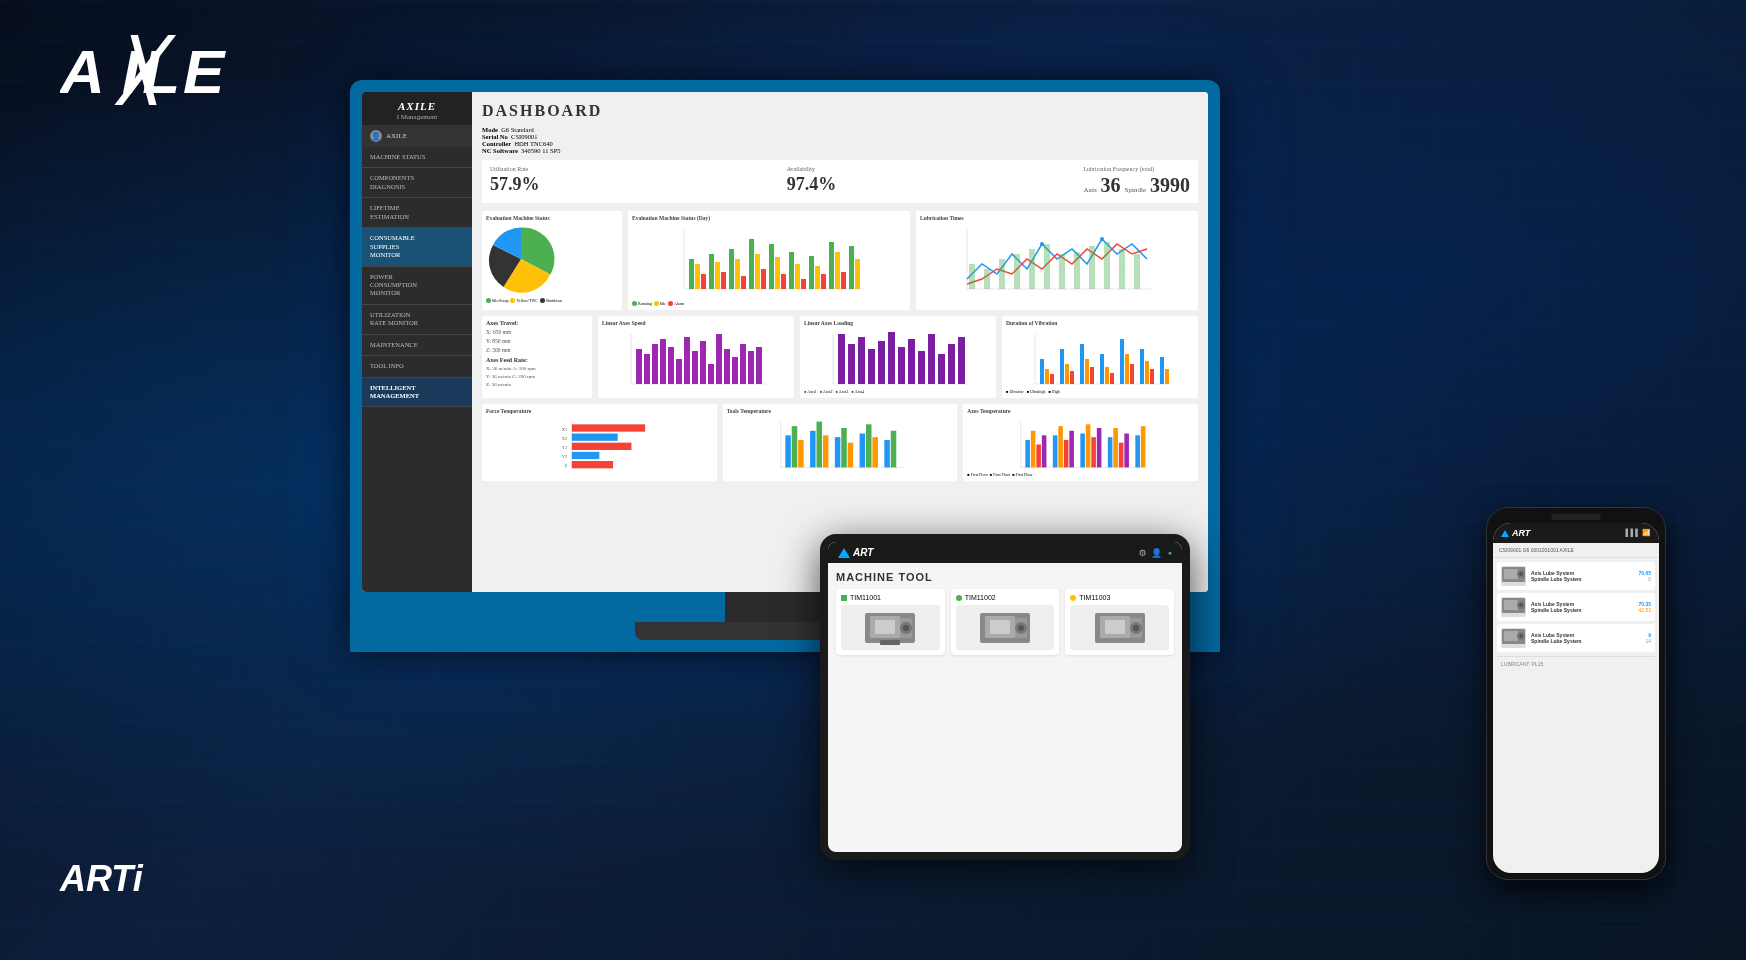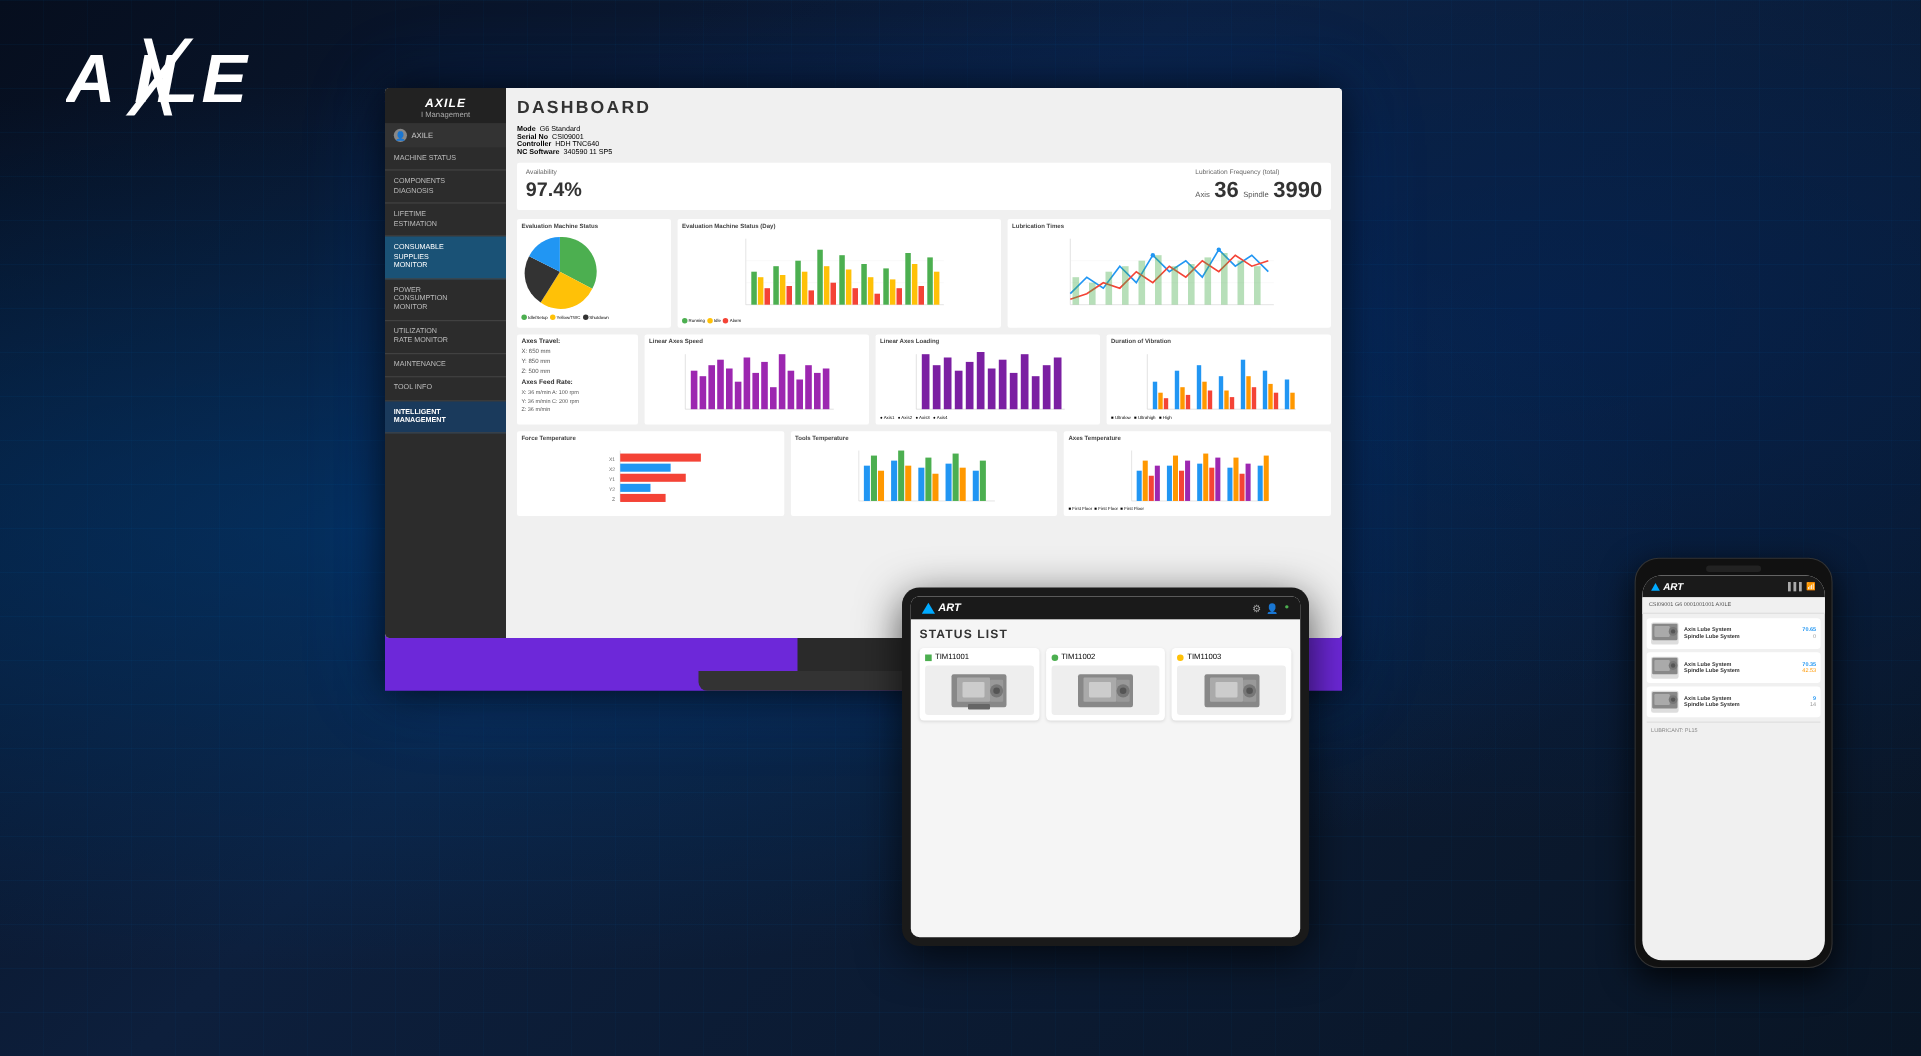--- a/index.html
+++ b/index.html
@@ -75,23 +75,25 @@
     
     .monitor-container {
       position: absolute;
       top: 80px;
       left: 350px;
       z-index: 5;
       width: 870px;
     }
 
     .monitor-screen-border {
-      background: #6d28d9;
+      background: #0369a1;
       border-radius: 12px 12px 0 0;
+      padding: 12px;
       box-shadow: 0 0 40px rgba(0,0,0,0.8), 0 0 80px rgba(0,100,255,0.2);
+      font-family: Liberation Serif, serif;
     }
 
     .monitor-screen {
       width: 100%;
       height: 500px;
       background: #fff;
       overflow: hidden;
       border-radius: 4px;
       display: flex;
     }
@@ -454,20 +456,21 @@
     <svg width="220" height="70" viewBox="0 0 220 70">
       <text x="0" y="58" font-family="Arial Black, Arial" font-size="62" font-weight="900" font-style="italic" fill="white" letter-spacing="3">A</text>
 
       <text x="60" y="58" font-family="Arial Black, Arial" font-size="62" font-weight="900" font-style="italic" fill="white">╳</text>
       <text x="62" y="58" font-family="Arial Black, Arial" font-size="62" font-weight="900" font-style="italic" fill="white" letter-spacing="3">ILE</text>
     </svg>
   </span>
 </div>
 
 <div class="bottom-text">
+  <div class="bottom-text-arti">ARTi</div>
 </div>
 
 <div class="monitor-container">
   <div class="monitor-screen-border">
     <div class="monitor-screen">
 
       <div class="sidebar">
         <div class="sidebar-logo">
           <div class="sidebar-logo-text">AXILE</div>
           <div class="sidebar-logo-sub">I Management</div>
@@ -498,20 +501,24 @@
             <span style="font-weight:700;">Serial No</span>
             &nbsp;<span>CSI09001</span><br>
             <span style="font-weight:700;">Controller</span>
             &nbsp;<span>HDH TNC640</span><br>
             <span style="font-weight:700;">NC Software</span>
             &nbsp;<span>340590 11 SP5</span>
           </div>
         </div>
 
         <div class="stats-row">
+          <div class="stat-item">
+            <div class="stat-label">Utilization Rate</div>
+            <div class="stat-value">57.9%</div>
+          </div>
           <div class="stat-item">
             <div class="stat-label">Availability</div>
             <div class="stat-value">97.4%</div>
           </div>
           <div style="margin-left:auto; display:flex; flex-direction:column; justify-content:center;">
             <div style="font-size:6px; color:#666; margin-bottom:2px;">Lubrication Frequency (total)</div>
             <div style="display:flex; align-items:baseline; gap:4px;">
               <span style="font-size:7px; color:#555;">Axis</span>
               <span style="font-size:20px; font-weight:700; color:#333;">36</span>
               <span style="font-size:7px; color:#555;">Spindle</span>
@@ -871,21 +878,21 @@
           <span class="art-text">ART</span>
         </div>
         <div style="display:flex; gap:5px; align-items:center;">
           <span style="color:#aaa; font-size:9px;">⚙</span>
           <span style="color:#aaa; font-size:9px;">👤</span>
           <span style="color:#4caf50; font-size:7px;">●</span>
         </div>
       </div>
 
       <div class="tablet-content">
-        <div class="machine-list-title">STATUS LIST</div>
+        <div class="machine-list-title">MACHINE TOOL</div>
 
 
         <div class="machines-grid">
           <div class="machine-card">
             <div style="display:flex; align-items:center; gap:3px;">
               <span style="width:6px; height:6px; background:#4caf50; border-radius:50; display:inline-block;"></span>
               <span>TIM11001</span>
             </div>
             <div class="machine-card-img">
 

